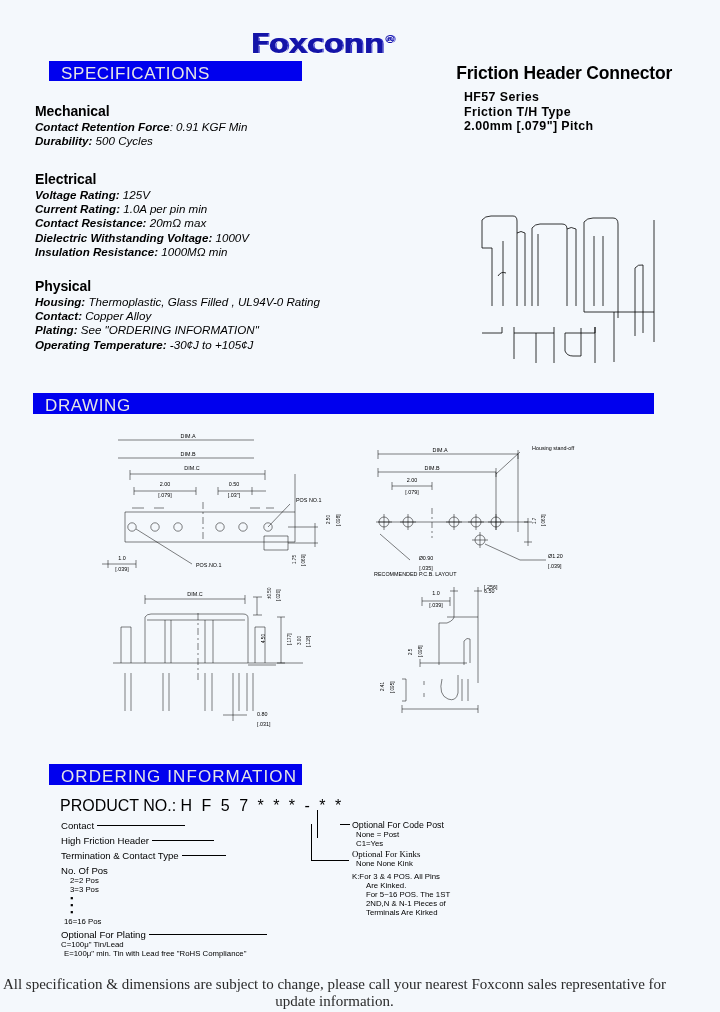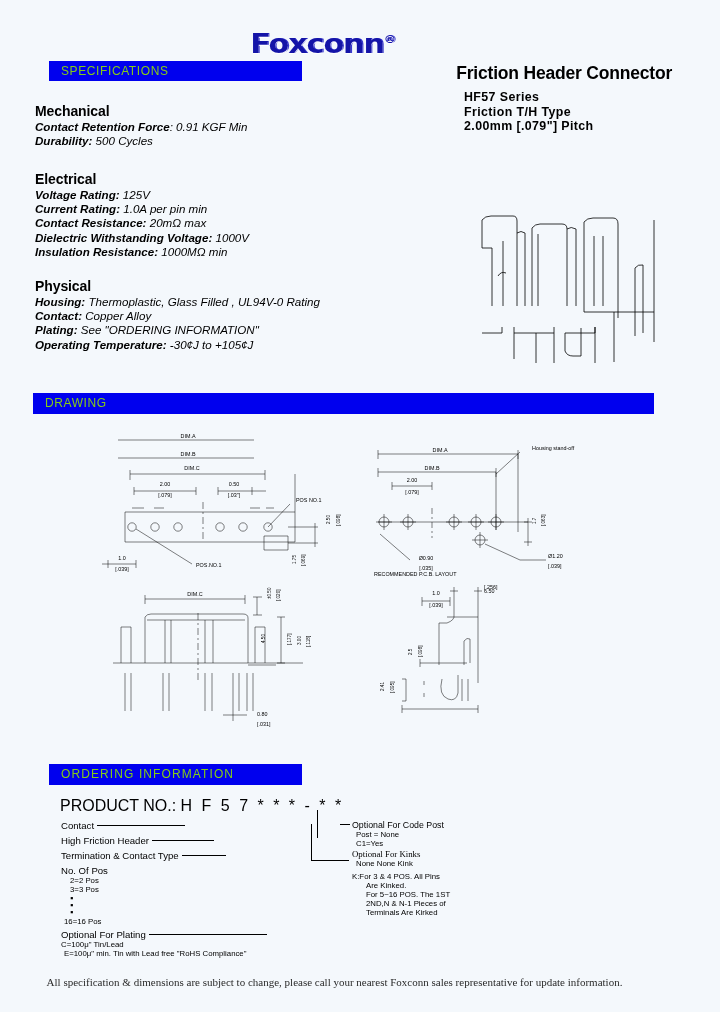--- a/index.html
+++ b/index.html
@@ -24,22 +24,22 @@
     color: #1414a8;
     text-shadow: 0 1px 0 #ffffff, 1px 0 0 #3a3ad0;
     transform: scaleX(1.12);
   }
   .logo .reg { font-size: 11px; vertical-align: super; }
 
   
   .bar {
     position: absolute;
     background: #0000ee;
-    color: #84cc16;
-    font-size: 12px;
+    color: #e5e5e5;
+    font-size: 17px;
     letter-spacing: 0.6px;
     padding: 3px 0 3px 12px;
     font-family: "Liberation Sans", sans-serif;
   }
   #spec-bar  { left: 49px; top: 61px;  width: 253px; height: 20px; }
   #draw-bar  { left: 33px; top: 393px; width: 621px; height: 21px; }
   #order-bar { left: 49px; top: 764px; width: 253px; height: 21px; letter-spacing: 1.1px; }
 
   
   .spec-block { position: absolute; left: 35px; margin-top: 15px; }
@@ -108,21 +108,21 @@
 
   
   .vline { position: absolute; border-left: 1px solid #000; }
   .hline { position: absolute; border-top: 1px solid #000; }
 
   
   #footer {
     position: absolute; left: 0; top: 976px; width: 669px;
     text-align: center;
     font-family: "Liberation Serif", serif;
-    font-size: 11px; color: #2a2a2a;
+    font-size: 15px; color: #2a2a2a;
   }
 
   svg { display: block; }
   svg text { font-family: "Liberation Sans", sans-serif; fill: #000; }
   .dimtxt { font-size: 5.4px; }
   .dimtxt-s { font-size: 4.6px; }
   .ln-t { stroke: #000; stroke-width: 0.5; fill: none; }
   .art { stroke: #000; stroke-width: 0.8; fill: none; }
 </style>
 </head>
@@ -440,21 +440,21 @@
     <div class="ord-small" style="margin-left:3px;">16=16 Pos</div>
     <div class="ord-lead" style="margin-top:2px;">
       <span>Optional For Plating</span><span class="rule" style="width:118px"></span>
     </div>
     <div class="ord-small">C=100μ" Tin/Lead</div>
     <div class="ord-small" style="margin-left:3px;">E=100μ" min. Tin with Lead free "RoHS Compliance"</div>
   </div>
 
   <div class="ord-right" style="top:820px;">
     <div class="ord-mid">Optional For Code Post</div>
-    <div class="ord-small" style="margin-left:4px;">Post = None</div>
+    <div class="ord-small" style="margin-left:4px;">None = Post</div>
     <div class="ord-small" style="margin-left:4px;">C1=Yes</div>
     <div class="ord-mid" style="margin-top:1px;font-family:Liberation Serif, serif;">Optional For Kinks</div>
     <div class="ord-small" style="margin-left:4px;">None None Kink</div>
     <div class="ord-small" style="margin-top:3px;">K:For 3 &amp; 4 POS. All Pins</div>
     <div class="ord-small" style="margin-left:14px;">Are Kinked.</div>
     <div class="ord-small" style="margin-left:14px;">For 5~16 POS. The 1ST</div>
     <div class="ord-small" style="margin-left:14px;">2ND,N &amp; N-1 Pieces of</div>
     <div class="ord-small" style="margin-left:14px;">Terminals Are Kirked</div>
   </div>
 

